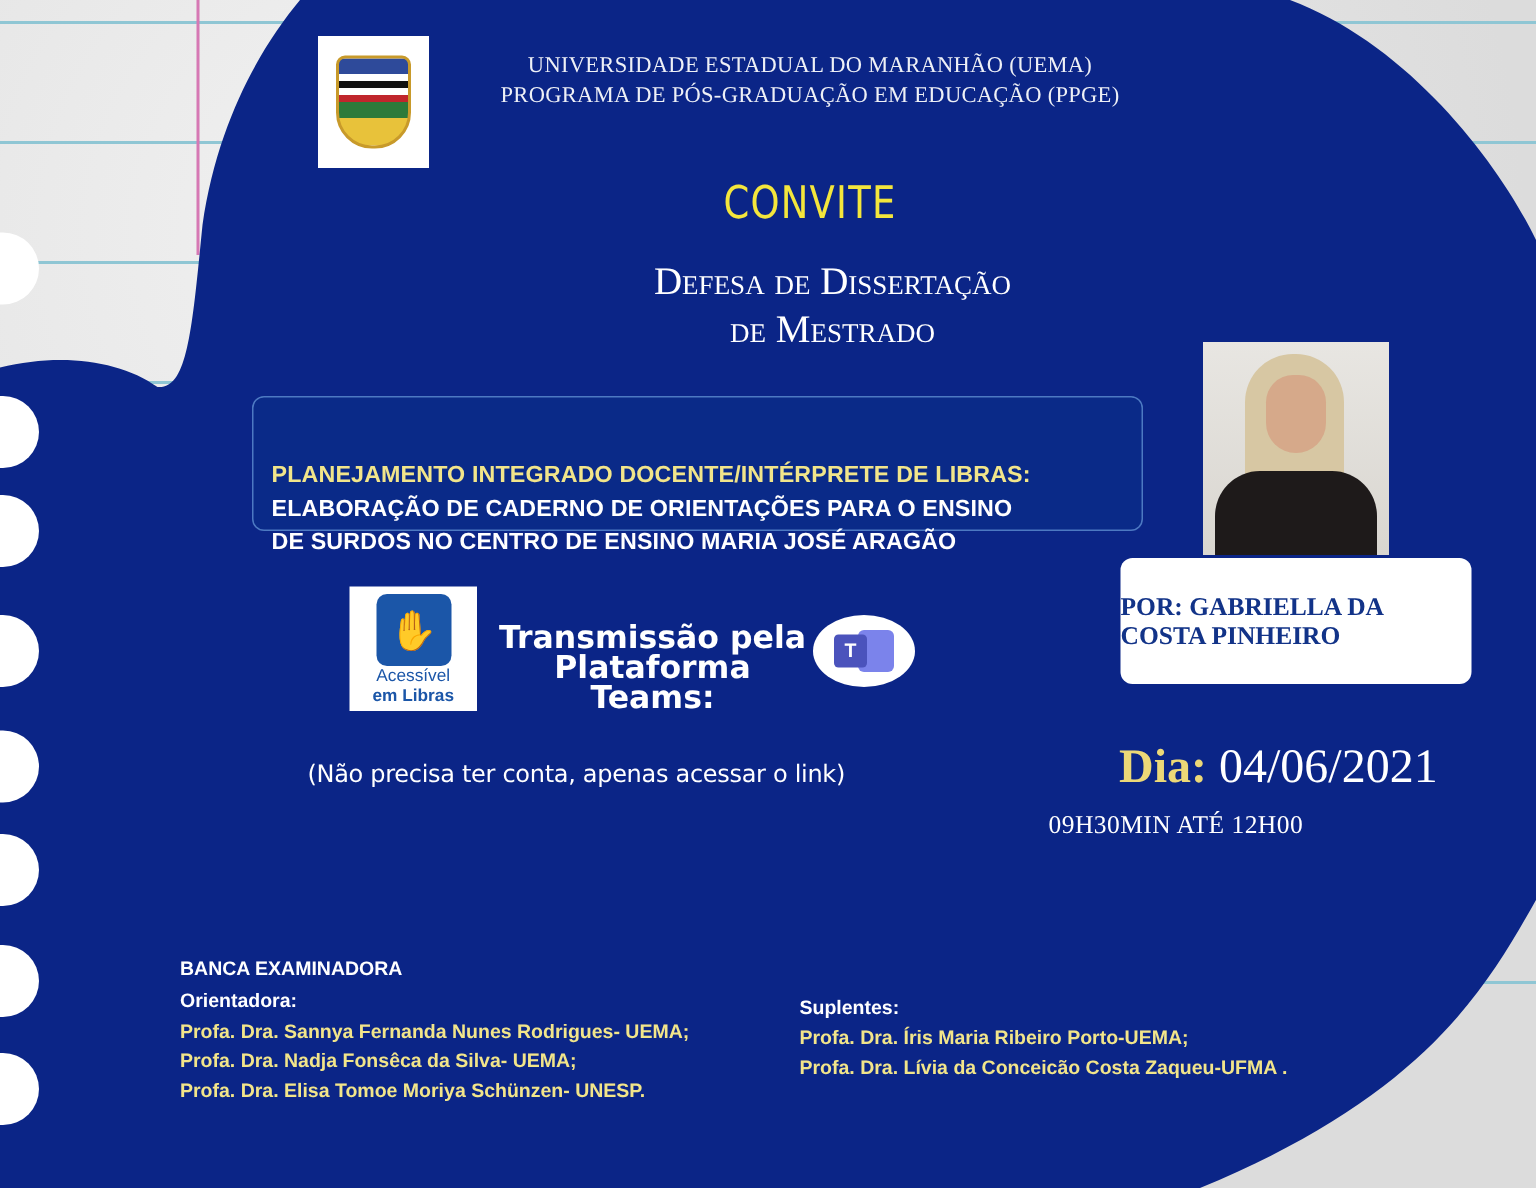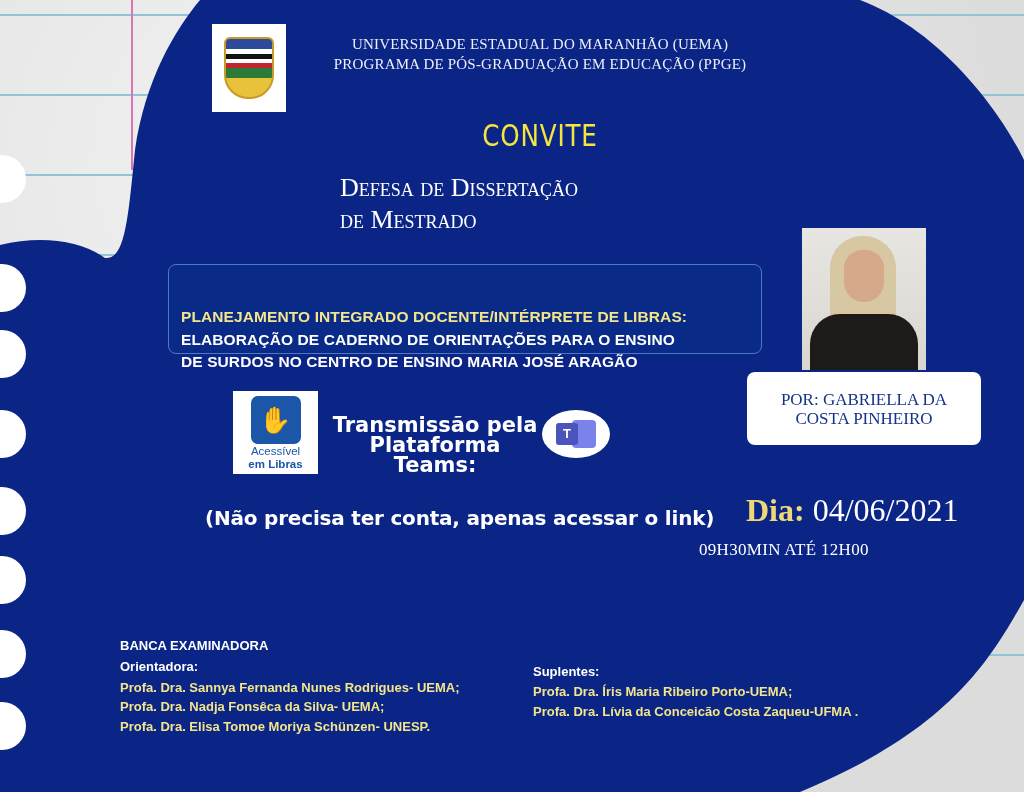--- a/index.html
+++ b/index.html
@@ -31,44 +31,44 @@
   .uni {
     position:absolute; left:300px; width:480px; text-align:center; color:#eef0f6;
     font-family:"Liberation Serif", serif; font-size:15px; letter-spacing:0.2px;
   }
   .convite {
     position:absolute; left:380px; top:118px; width:320px; text-align:center;
     color:#f4e63c; font-family:"DejaVu Sans", sans-serif; font-size:30px; letter-spacing:1px;
     transform:scaleX(0.82);
   }
   .defesa {
-    position:absolute; left:340px; top:172px; width:430px; color:#fff;
+    position:absolute; left:340px; top:172px; width:430px; text-align:center; color:#fff;
     font-family:"Liberation Serif", serif; font-size:26px; line-height:32px; font-variant:small-caps;
   }
   .thesis-box {
     position:absolute; left:168px; top:264px; width:592px; height:88px;
     border:1.5px solid #4d79c2; border-radius:8px; background:#0a2a88;
   }
   .thesis-box div { position:absolute; left:12px; font-weight:bold; font-size:15.5px; letter-spacing:0.1px;margin-top:32px; }
   .t1 { top:11px; color:#f2e58a; }
   .t2 { top:34px; color:#fff; }
   .t3 { top:56px; color:#fff; }
 
   .photo {
     position:absolute; left:802px; top:228px; width:124px; height:142px;
     background:linear-gradient(180deg,#e8e6e2,#d9d6d0); overflow:hidden;
   }
   .photo .hair { position:absolute; left:28px; top:8px; width:66px; height:118px; background:#d7c7a3; border-radius:32px 32px 10px 10px; }
   .photo .face { position:absolute; left:42px; top:22px; width:40px; height:52px; background:#d6a98a; border-radius:20px 20px 22px 22px; }
   .photo .body { position:absolute; left:8px; top:86px; width:108px; height:70px; background:#1e1a1a; border-radius:30px 30px 0 0; }
 
   .por-box {
-    position:absolute; left:747px; top:372px; width:234px; height:73px; background:#fff;
-    border-radius:8px; text-align:center; color:#123388;
-    font-family:"Liberation Serif", serif; font-weight:normal; font-size:17px; line-height:19px;
+    position:absolute; left:747px; top:372px; width:234px; height:84px; background:#fff;
+    border-radius:8px; color:#123388;
+    font-family:"Liberation Serif", serif; font-weight:bold; font-size:17px; line-height:19px;
     display:flex; flex-direction:column; justify-content:center;
   }
 
   .libras {
     position:absolute; left:233px; top:391px; width:85px; height:83px; background:#fff;
   }
   .libras .sq { position:absolute; left:18px; top:5px; width:50px; height:48px; background:#1b56a8; border-radius:7px; color:#fff; font-size:26px; text-align:center; line-height:48px; }
   .libras .lt { position:absolute; left:0; width:85px; text-align:center; color:#1b56a8; font-size:11.5px; }
   .transm {
     position:absolute; left:330px; top:415px; width:210px; text-align:center; color:#fff;
@@ -76,21 +76,21 @@
   }
   .teams {
     position:absolute; left:542px; top:410px; width:68px; height:48px; background:#fff; border-radius:50%;
     display:flex; align-items:center; justify-content:center;
   }
   .teams .tt { width:22px; height:22px; background:#4b53bc; color:#fff; font-weight:bold; font-size:13px; text-align:center; line-height:22px; border-radius:3px; position:relative; z-index:2; }
   .teams .tb { width:24px; height:28px; background:#7b83eb; border-radius:4px; margin-left:-6px; }
 
   .noacc {
     position:absolute; left:205px; top:506px; color:#fff; font-family:"DejaVu Sans", sans-serif;
-    font-weight:bold; font-size:20px; letter-spacing:-0.2px;
+    font-weight:normal; font-size:16px; letter-spacing:-0.2px;
   }
   .dia {
     position:absolute; left:728px; top:492px; color:#fff; font-family:"Liberation Serif", serif; font-size:32px;margin-left:18px;
   }
   .dia .lab { color:#ecd877; font-weight:bold; }
   .hora {
     position:absolute; left:699px; top:540px; color:#fff; font-family:"Liberation Serif", serif; font-size:17px; letter-spacing:0.3px;
   }
 
   .banca-title { position:absolute; left:120px; top:638px; color:#fff; font-weight:bold; font-size:13px; }

